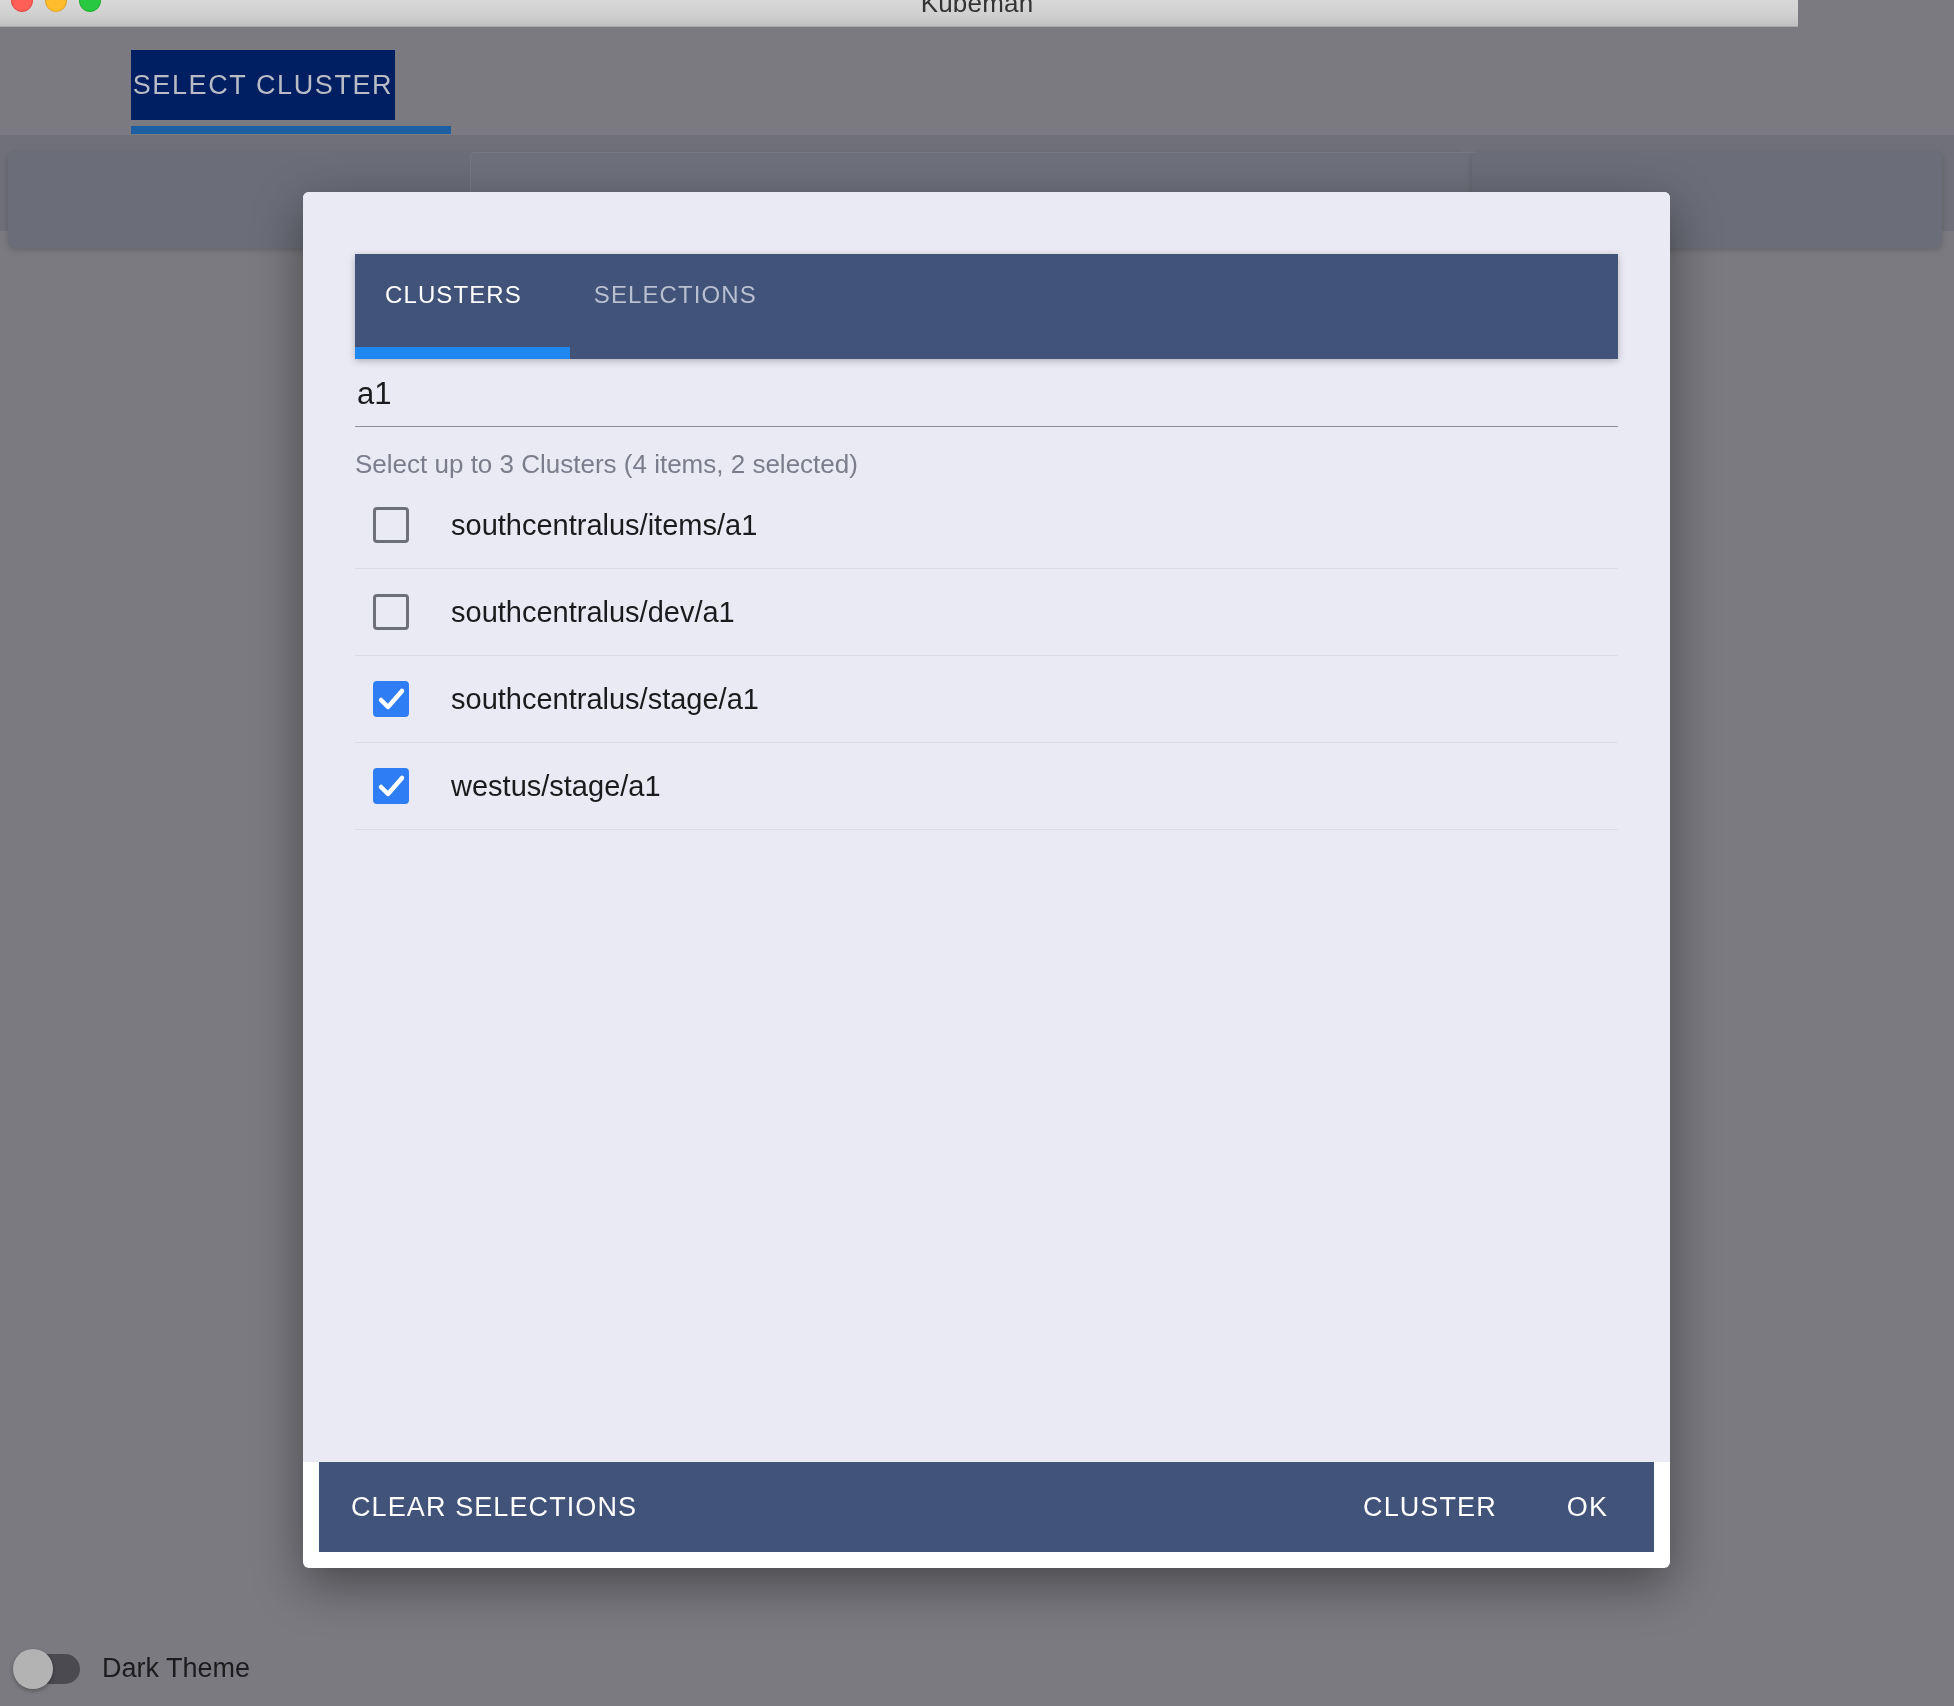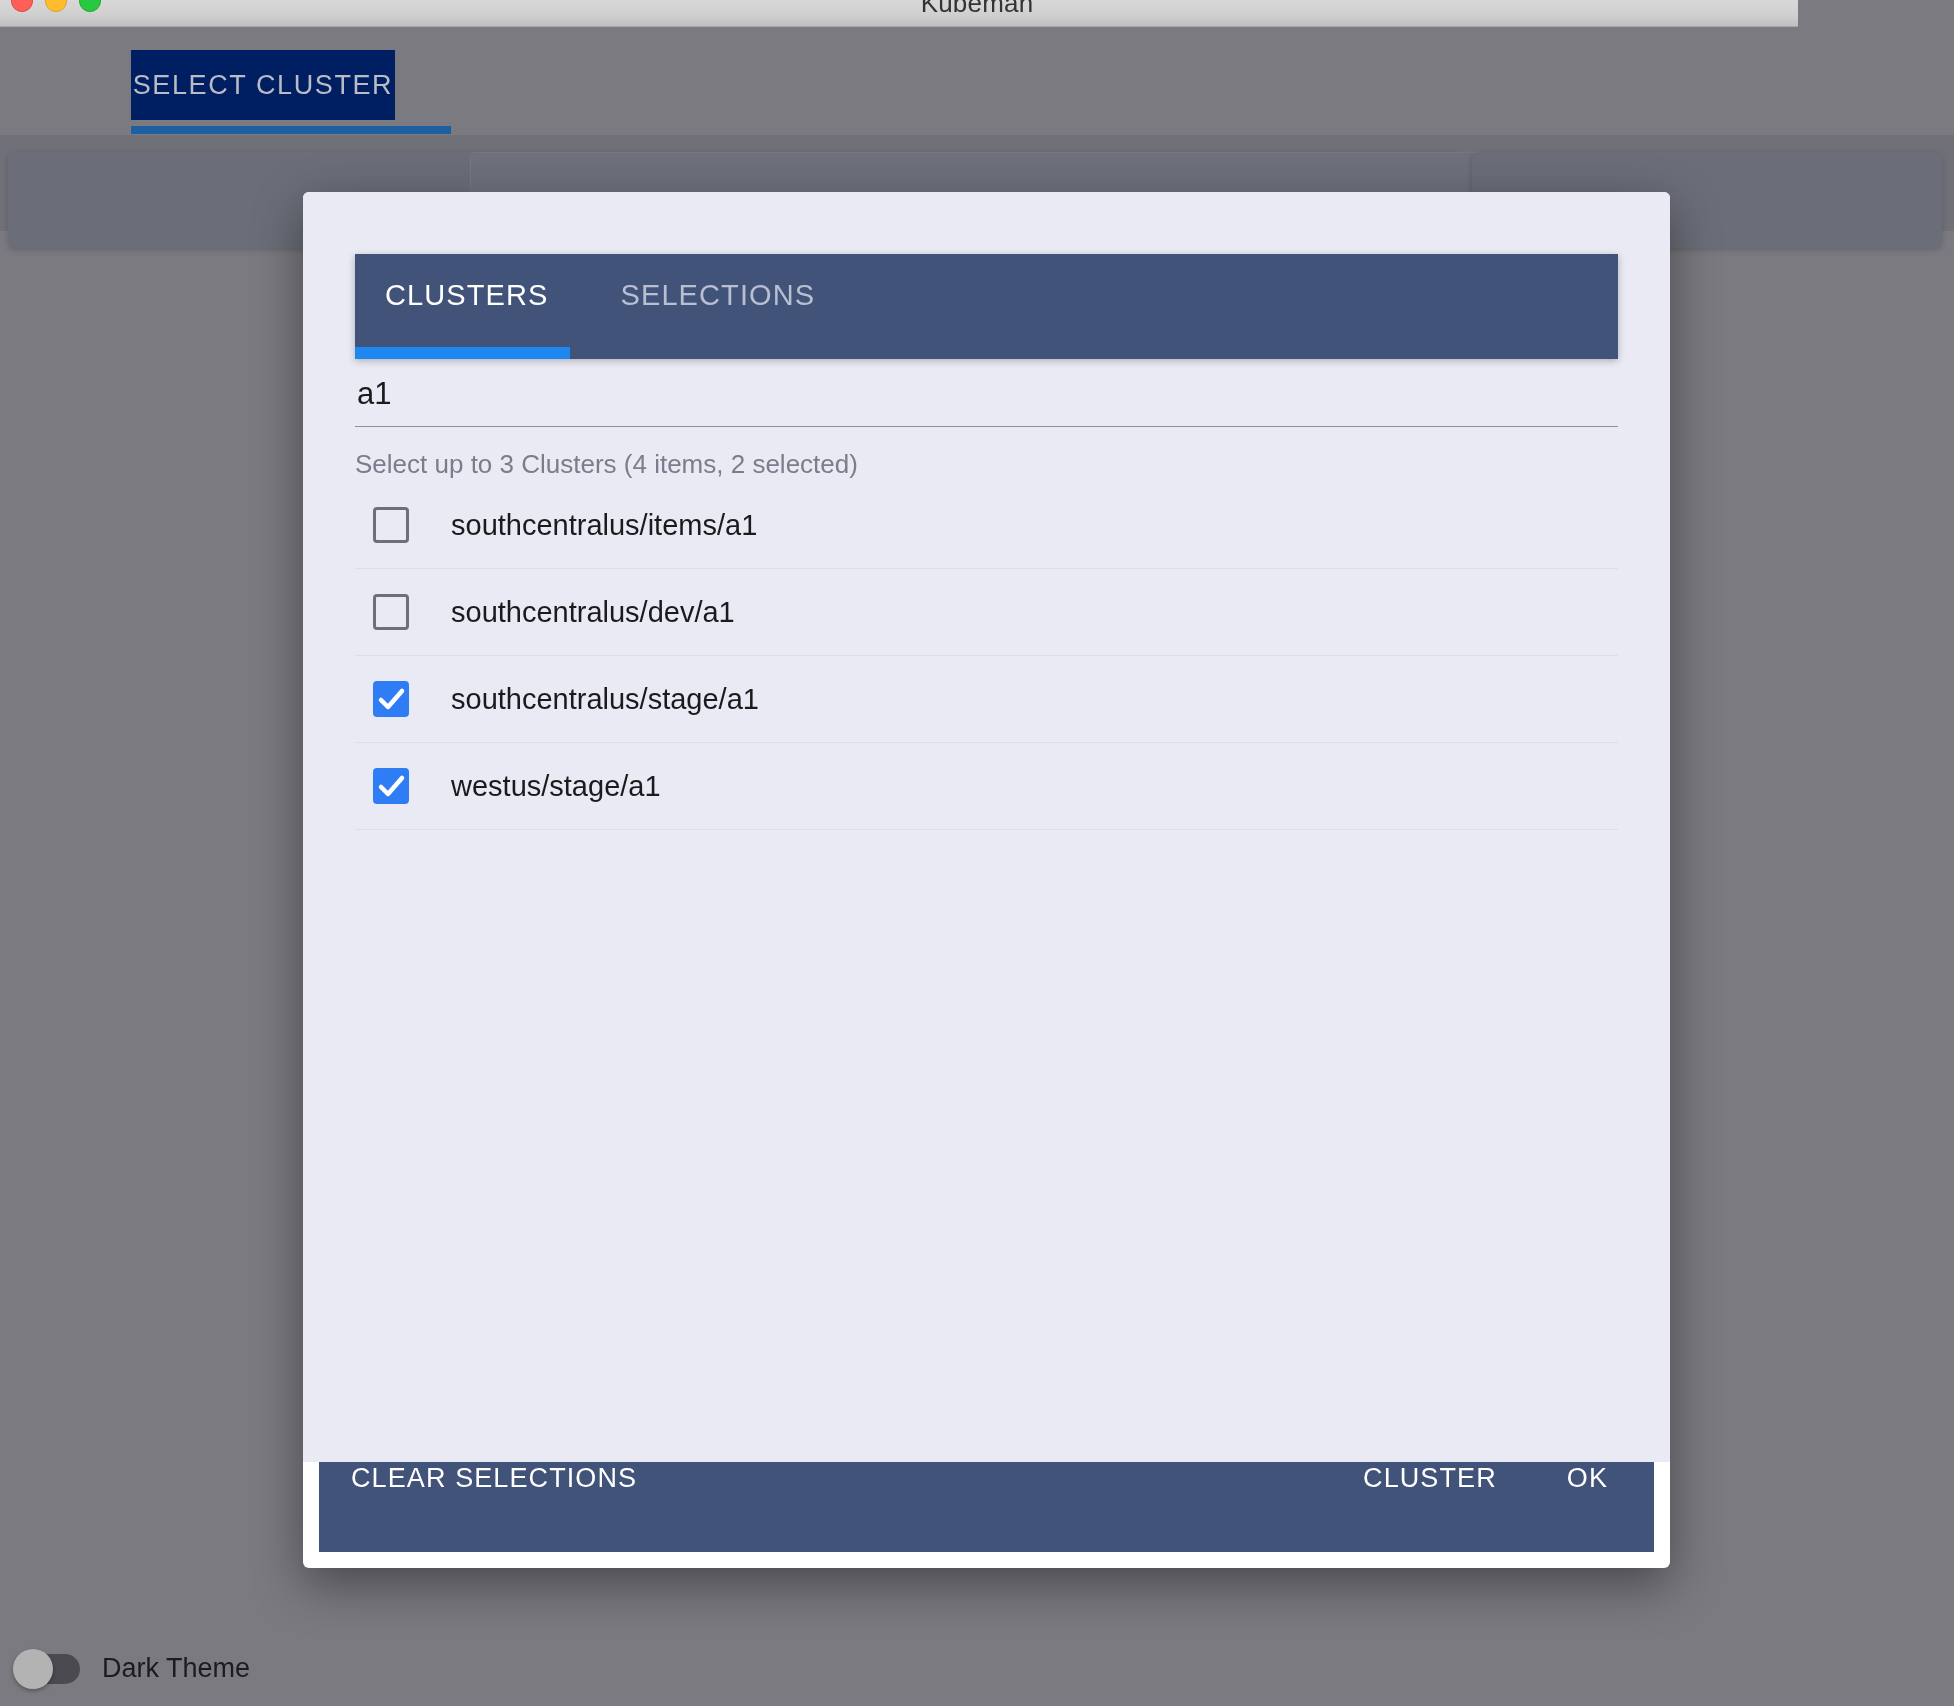--- a/index.html
+++ b/index.html
@@ -179,21 +179,21 @@
     box-shadow: 0 2px 7px rgba(0,0,0,0.25);
     display: flex;
     align-items: flex-end;
   }
   .tab {
     position: relative;
     height: 120px;
     display: flex;
     align-items: center;
     padding: 0 0 8px 0;
-    font-size: 29px;
+    font-size: 24px;
     letter-spacing: 1.1px;
     cursor: pointer;
     user-select: none;
   }
   .tab#tab-clusters   { margin-left: 30px; color: #ffffff; }
   .tab#tab-namespaces { margin-left: 72px; color: #b8bfd0; }
   .tab-indicator {
     position: absolute;
     left: 52px;
     top: 155px;
@@ -265,20 +265,21 @@
     font-size: 29px;
     color: #1b1b1d;
   }
 
   
   .footer {
     height: 90px;
     margin: 0 16px 16px 16px;
     background: #42537a;
     display: flex;
+    align-items: center;
     padding: 1px 32px;
     flex: 0 0 auto;
   }
   .footer-btn {
     font-size: 27px;
     letter-spacing: 1.1px;
     color: #ffffff;
     cursor: pointer;
     user-select: none;
   }

